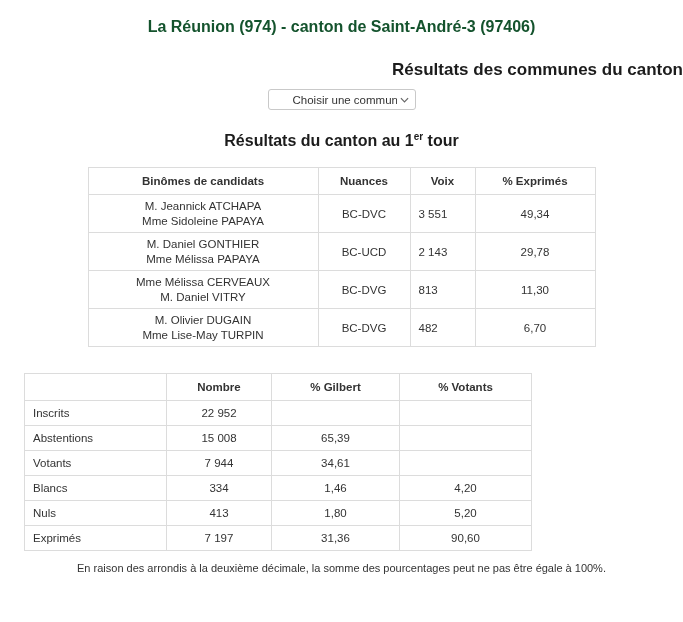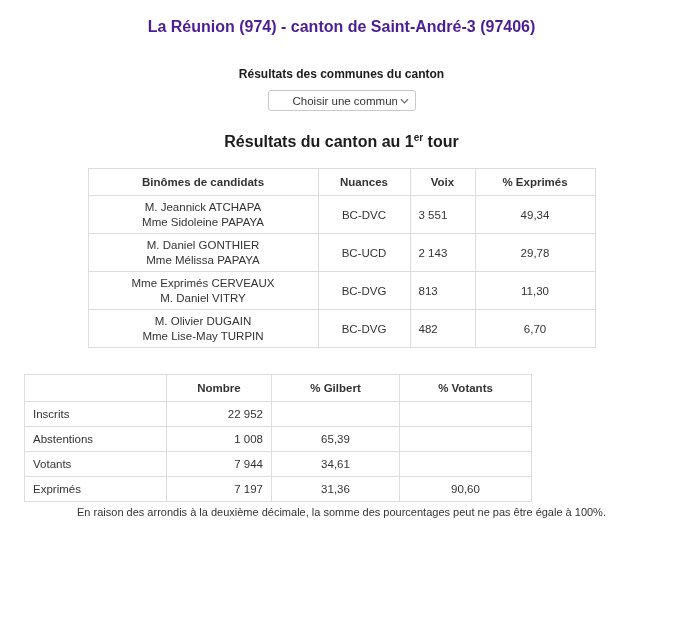--- a/index.html
+++ b/index.html
@@ -10,26 +10,26 @@
     color: #333;
     overflow: hidden;
   }
   .page { width: 683px; height: 622px; }
 
   .page-title {
     margin: 18px 0 0;
     text-align: center;
     font-size: 16px;
     font-weight: bold;
-    color: #4c1d95;
+    color: #14532d;
   }
   .communes-heading {
-    margin: 31px 0 0;
-    text-align: center;
-    font-size: 12px;
+    margin: 24px 0 0;
+    text-align: right;
+    font-size: 17px;
     font-weight: bold;
     color: #1c1c1c;
   }
   .select-row {
     margin-top: 9px;
     text-align: center;
   }
   .select-wrap {
     position: relative;
     display: inline-block;
@@ -92,26 +92,26 @@
   .cell-pct        { text-align: center; }
 
   .participation-table { margin-top: 26px; margin-left: 24px; }
   .participation-table th { height: 27px; }
   .participation-table td { height: 25px; }
   .participation-table .col-label    { width: 142px; }
   .participation-table .col-nombre   { width: 105px; }
   .participation-table .col-inscrits { width: 128px; }
   .participation-table .col-votants  { width: 132px; }
   .cell-label  { text-align: left; }
-  .cell-nombre { text-align: right; }
+  .cell-nombre { text-align: center; }
   .cell-pcti   { text-align: center; }
   .cell-pctv   { text-align: center; }
 
   .footnote {
-    margin-top: 4px;
+    margin-top: 11px;
     text-align: center;
     font-size: 11px;
     color: #333;
   }
 </style>
 </head>
 <body>
 
 <div class="page">
 
@@ -163,21 +163,21 @@
         <td class="cell-candidates">
           <div>M. Daniel GONTHIER</div>
           <div>Mme Mélissa PAPAYA</div>
         </td>
         <td class="cell-nuance">BC-UCD</td>
         <td class="cell-voix">2 143</td>
         <td class="cell-pct">29,78</td>
       </tr>
       <tr>
         <td class="cell-candidates">
-          <div>Mme Exprimés CERVEAUX</div>
+          <div>Mme Mélissa CERVEAUX</div>
           <div>M. Daniel VITRY</div>
         </td>
         <td class="cell-nuance">BC-DVG</td>
         <td class="cell-voix">813</td>
         <td class="cell-pct">11,30</td>
       </tr>
       <tr>
         <td class="cell-candidates">
           <div>M. Olivier DUGAIN</div>
           <div>Mme Lise-May TURPIN</div>
@@ -206,31 +206,43 @@
     </thead>
     <tbody>
       <tr>
         <td class="cell-label">Inscrits</td>
         <td class="cell-nombre">22 952</td>
         <td class="cell-pcti"></td>
         <td class="cell-pctv"></td>
       </tr>
       <tr>
         <td class="cell-label">Abstentions</td>
-        <td class="cell-nombre">1 008</td>
+        <td class="cell-nombre">15 008</td>
         <td class="cell-pcti">65,39</td>
         <td class="cell-pctv"></td>
       </tr>
       <tr>
         <td class="cell-label">Votants</td>
         <td class="cell-nombre">7 944</td>
         <td class="cell-pcti">34,61</td>
         <td class="cell-pctv"></td>
       </tr>
       <tr>
+        <td class="cell-label">Blancs</td>
+        <td class="cell-nombre">334</td>
+        <td class="cell-pcti">1,46</td>
+        <td class="cell-pctv">4,20</td>
+      </tr>
+      <tr>
+        <td class="cell-label">Nuls</td>
+        <td class="cell-nombre">413</td>
+        <td class="cell-pcti">1,80</td>
+        <td class="cell-pctv">5,20</td>
+      </tr>
+      <tr>
         <td class="cell-label">Exprimés</td>
         <td class="cell-nombre">7 197</td>
         <td class="cell-pcti">31,36</td>
         <td class="cell-pctv">90,60</td>
       </tr>
     </tbody>
   </table>
 
   <div class="footnote">En raison des arrondis à la deuxième décimale, la somme des pourcentages peut ne pas être égale à 100%.</div>
 

